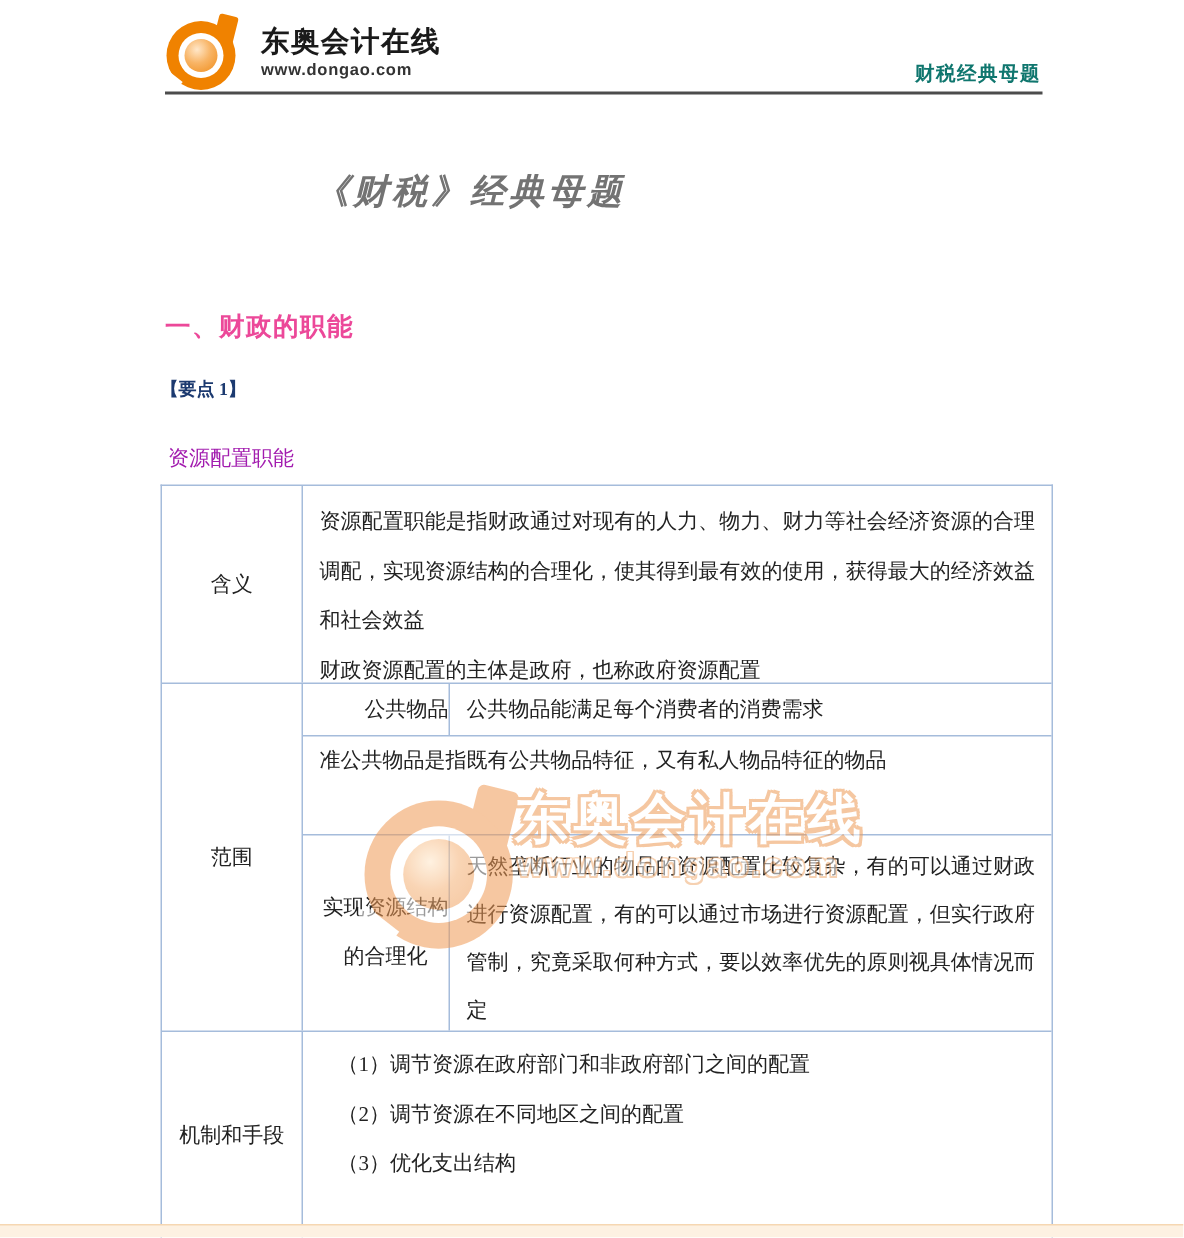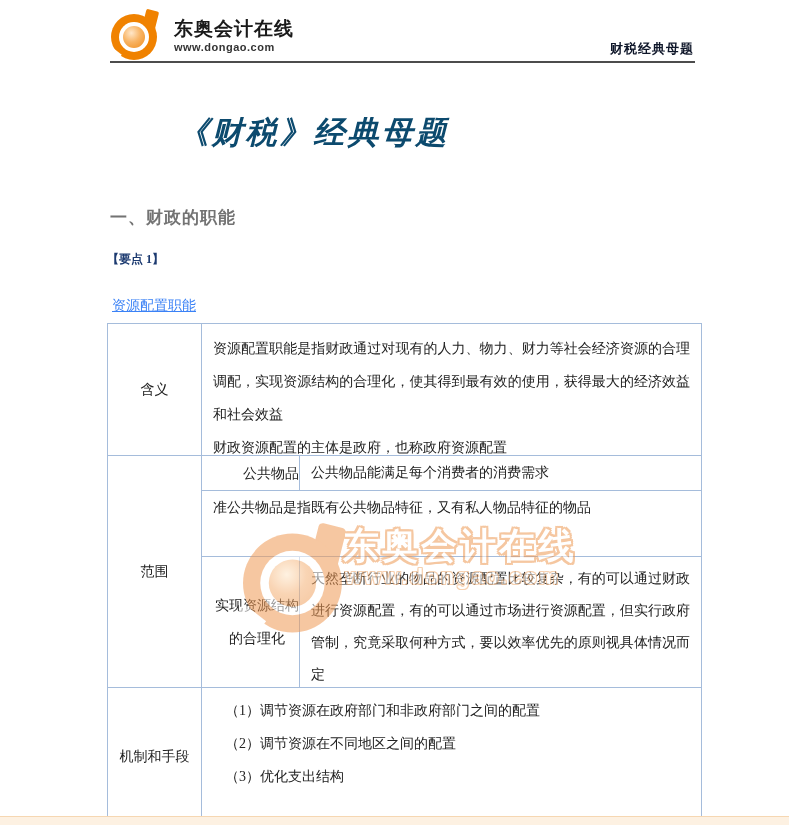--- a/index.html
+++ b/index.html
@@ -10,40 +10,40 @@
     color:#222;
   }
 
   
   .header{position:absolute;left:110px;top:8px;width:592px;height:54px;}
   .header-rule{position:absolute;left:110px;top:61px;width:585px;height:2px;background:#4c4c4c;}
   .brand{position:absolute;left:1px;top:2px;display:flex;align-items:flex-start;}
   .brand-text{margin-left:13px;margin-top:8px;font-family:"Liberation Sans","DejaVu Sans",sans-serif;}
   .brand-name{font-size:19px;font-weight:bold;color:#1a1a1a;letter-spacing:1px;line-height:22px;}
   .brand-url{font-size:11px;font-weight:bold;color:#333;letter-spacing:.5px;line-height:14px;}
-  .header-doc-label{position:absolute;right:8px;bottom:4px;font-size:13px;font-weight:600;color:#0f172a;letter-spacing:1px;}
+  .header-doc-label{position:absolute;right:8px;bottom:4px;font-size:13px;font-weight:600;color:#0f766e;letter-spacing:1px;}
 
   
   .dlogo{position:relative;width:50px;height:50px;}
   .dlogo-tab{position:absolute;right:4px;top:0;width:13px;height:20px;background:#f08200;border-radius:2px;transform:rotate(14deg);}
   .dlogo-circle{position:absolute;left:0;bottom:0;width:46px;height:46px;border-radius:50%;background:#f08200;}
   .dlogo-notch{position:absolute;left:-3px;bottom:3px;width:13px;height:7px;background:#fff;transform:rotate(38deg);}
   .dlogo-ring{position:absolute;left:8px;bottom:8px;width:30px;height:30px;border-radius:50%;background:#fff;}
   .dlogo-ball{position:absolute;left:12px;bottom:12px;width:22px;height:22px;border-radius:50%;
     background:radial-gradient(circle at 38% 32%,#ffe7c9 0%,#f8b465 45%,#ef8c1a 100%);}
 
   
   .doc-title{position:absolute;left:0;top:112px;width:627px;text-align:center;
-    font-size:31px;font-weight:bold;font-style:italic;color:#0c4a6e;letter-spacing:3px;}
+    font-size:23px;font-weight:bold;font-style:italic;color:#737373;letter-spacing:3px;}
   .section-heading{position:absolute;left:110px;top:206px;
     font-family:"Liberation Sans","DejaVu Sans",sans-serif;
-    font-size:17px;font-weight:bold;color:#737373;letter-spacing:1px;}
+    font-size:17px;font-weight:bold;color:#ec4899;letter-spacing:1px;}
   .key-point{position:absolute;left:107px;top:251px;
     font-size:12px;font-weight:bold;color:#1c3a70;}
-  .table-caption{position:absolute;left:112px;top:297px;font-size:14px;color:#3b82f6;text-decoration:underline;}
+  .table-caption{position:absolute;left:112px;top:297px;font-size:14px;color:#a21caf;}
 
   
   .kv-table{position:absolute;left:107px;top:323px;width:595px;z-index:1;
     border:1px solid #a5bcdb;border-bottom:none;box-sizing:border-box;font-size:14px;}
   .t-row{display:flex;border-bottom:1px solid #a5bcdb;box-sizing:border-box;}
   .t-label{width:94px;flex:0 0 94px;display:flex;align-items:center;justify-content:center;
     border-right:1px solid #a5bcdb;box-sizing:border-box;text-align:center;}
   .t-content{flex:1;box-sizing:border-box;}
   .row-meaning{height:132px;}
   .row-meaning .t-content{padding:8px 11px 0 11px;line-height:33px;text-align:justify;}

